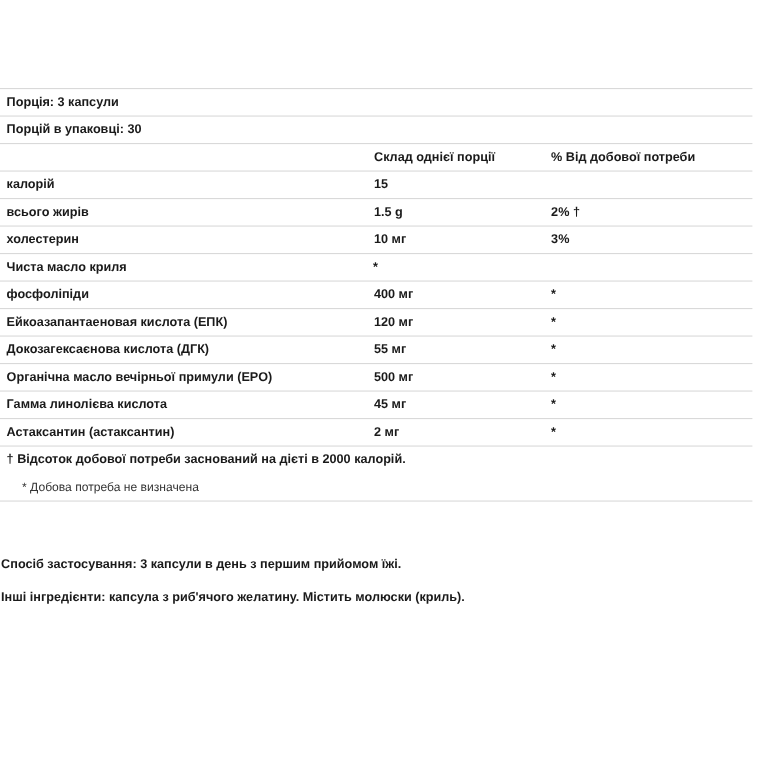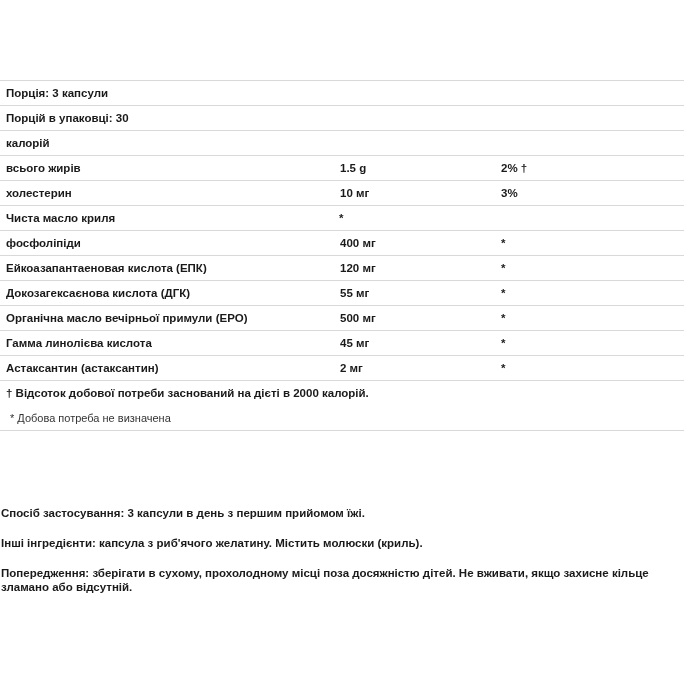--- a/index.html
+++ b/index.html
@@ -15,41 +15,47 @@
   .row {
     height: 24px; border-bottom: 1px solid #d9d9d9;
     display: flex; align-items: center;
     font-size: 11.5px; font-weight: bold;
   }
   .row .c1 { width: 333px; padding-left: 6px; box-sizing: border-box; }
   .row .c2 { width: 162px; padding-left: 7px; box-sizing: border-box; }
   .row .c3 { flex: 1; padding-left: 6px; box-sizing: border-box; }
   .row.full .c1 { width: auto; }
   .row.note { border-bottom: none; font-weight: normal; color: #333; font-size: 11px; }
-  .row.note .c1 { padding-left: 10px; }
+  .row.note .c1 { padding-left: 20px; }
   .row.last-note { height: 25px; }
   .paras {
     position: absolute; left: 1px; top: 490px; width: 680px;
     font-size: 11.5px; font-weight: bold; line-height: 14px;
   }
   .paras p { margin: 16px 0 11px 0; }
 </style>
 </head>
 <body>
 
 <div class="facts">
   <div class="row full">
     <span class="c1">Порція: 3 капсули</span>
   </div>
   <div class="row full">
     <span class="c1">Порцій в упаковці: 30</span>
   </div>
+  <div class="row">
+    <span class="c1"></span>
+    <span class="c2">Склад однієї порції</span>
+    <span class="c3">% Від добової потреби</span>
+  </div>
 
   <div class="row">
     <span class="c1">калорій</span>
+    <span class="c2">15</span>
     <span class="c3"></span>
   </div>
   <div class="row">
     <span class="c1">всього жирів</span>
     <span class="c2">1.5 g</span>
     <span class="c3">2% †</span>
   </div>
   <div class="row">
     <span class="c1">холестерин</span>
     <span class="c2">10 мг</span>
@@ -94,14 +100,13 @@
     <span class="c1">† Відсоток добової потреби заснований на дієті в 2000 калорій.</span>
   </div>
   <div class="row full note last-note" style="border-bottom:1px solid #d9d9d9;">
     <span class="c1">* Добова потреба не визначена</span>
   </div>
 </div>
 
 <div class="paras">
   <p>Спосіб застосування: 3 капсули в день з першим прийомом їжі.</p>
   <p>Інші інгредієнти: капсула з риб'ячого желатину. Містить молюски (криль).</p>
-  <p>Попередження: зберігати в сухому, прохолодному місці поза досяжністю дітей. Не вживати, якщо захисне кільце зламано або відсутній.</p>
 </div>
 
 </body></html>

